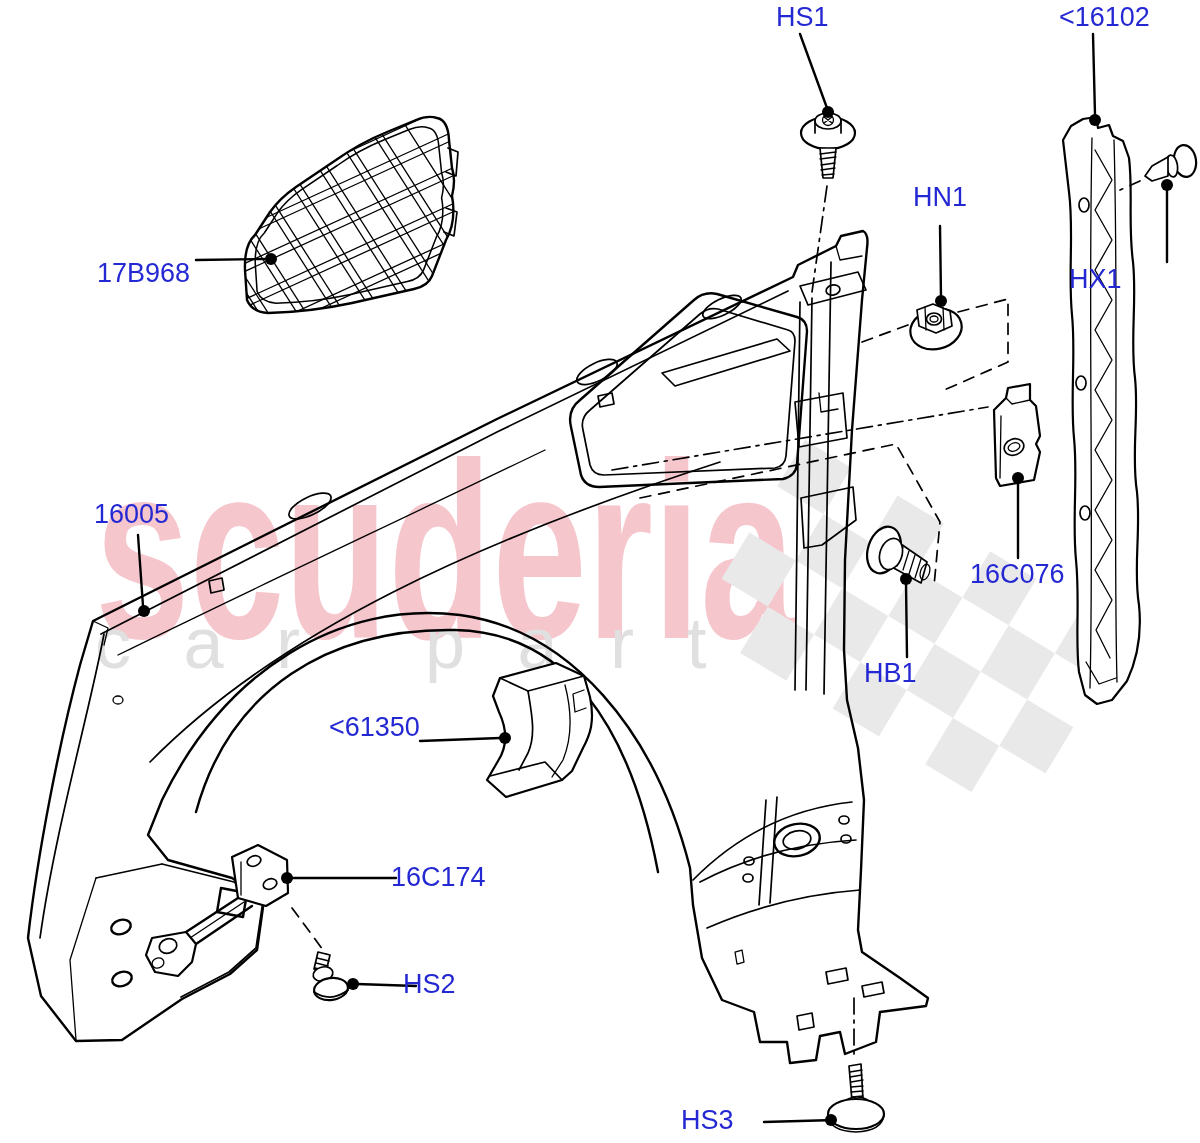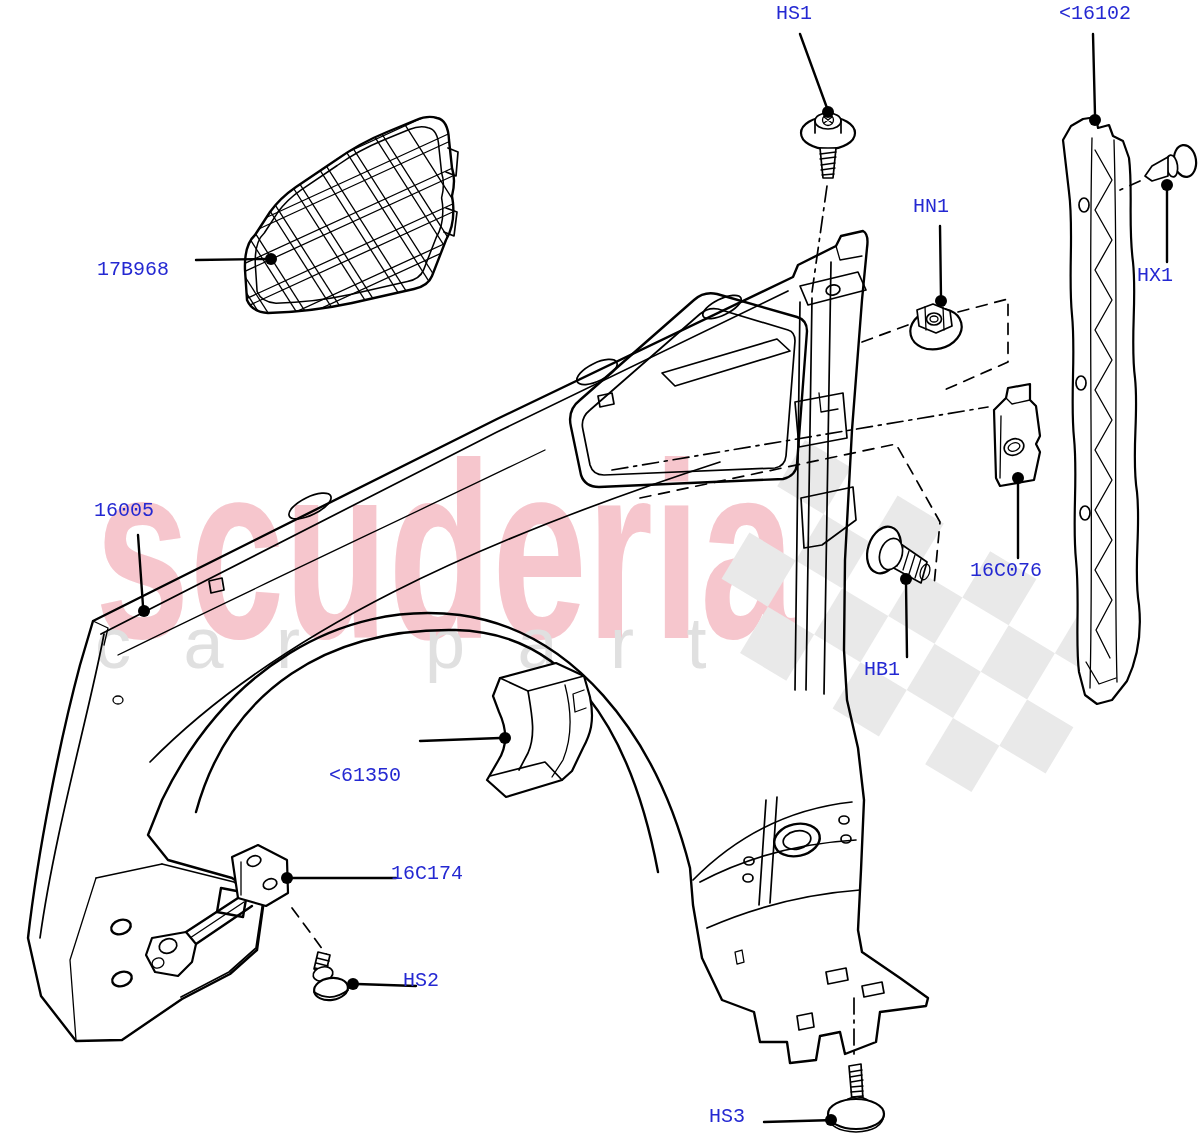--- a/index.html
+++ b/index.html
@@ -1,20 +1,20 @@
 <!DOCTYPE html>
 <html><head>
 <meta charset="utf-8">
 <style>
   html,body{margin:0;padding:0;background:#fff;}
   .stage{position:relative;width:1200px;height:1143px;background:#ffffff;overflow:hidden;
          font-family:"Liberation Sans", sans-serif;}
   .stage svg{position:absolute;left:0;top:0;}
-  .lbl{position:absolute;font-size:20px;line-height:1;color:#2428d2;white-space:nowrap;
-       font-family:Liberation Mono, monospace;}
+  .lbl{position:absolute;font-size:27px;line-height:1;color:#2428d2;white-space:nowrap;
+       font-family:Liberation Sans, sans-serif;}
   
   .ln{fill:none;stroke:#000;stroke-width:2.4;stroke-linejoin:round;stroke-linecap:round;}
   .ln2{fill:none;stroke:#000;stroke-width:1.7;stroke-linejoin:round;stroke-linecap:round;}
   .ln3{fill:none;stroke:#000;stroke-width:1.3;stroke-linejoin:round;stroke-linecap:round;}
   .wf{fill:#fff;stroke:#000;stroke-width:2.2;stroke-linejoin:round;stroke-linecap:round;}
   .wf2{fill:#fff;stroke:#000;stroke-width:1.7;stroke-linejoin:round;stroke-linecap:round;}
   .dash{stroke-dasharray:11 8;}
   .dashdot{stroke-dasharray:16 6 3 6;}
   .dot{fill:#000;stroke:none;}
 </style>
@@ -275,22 +275,22 @@
     <path d="M 357,984 L 416,986"></path>
         <circle class="dot" cx="353" cy="984" r="6"></circle>
     <path d="M 835,1120 L 764,1122"></path>
         <circle class="dot" cx="831" cy="1120" r="6"></circle>
   </g>
 </svg>
 
   <span class="lbl" style="left:97px;top:260px">17B968</span>
   <span class="lbl" style="left:776px;top:4px">HS1</span>
   <span class="lbl" style="left:1059px;top:4px">&lt;16102</span>
-  <span class="lbl" style="left:913px;top:197px">HN1</span>
-  <span class="lbl" style="left:1137px;top:266px">HX1</span>
+  <span class="lbl" style="left:913px;top:184px">HN1</span>
+  <span class="lbl" style="left:1069px;top:266px">HX1</span>
   <span class="lbl" style="left:94px;top:501px">16005</span>
   <span class="lbl" style="left:970px;top:561px">16C076</span>
   <span class="lbl" style="left:864px;top:660px">HB1</span>
-  <span class="lbl" style="left:329px;top:766px">&lt;61350</span>
+  <span class="lbl" style="left:329px;top:714px">&lt;61350</span>
   <span class="lbl" style="left:391px;top:864px">16C174</span>
   <span class="lbl" style="left:403px;top:971px">HS2</span>
-  <span class="lbl" style="left:709px;top:1107px">HS3</span>
+  <span class="lbl" style="left:681px;top:1107px">HS3</span>
 </div>
 
 </body></html>

